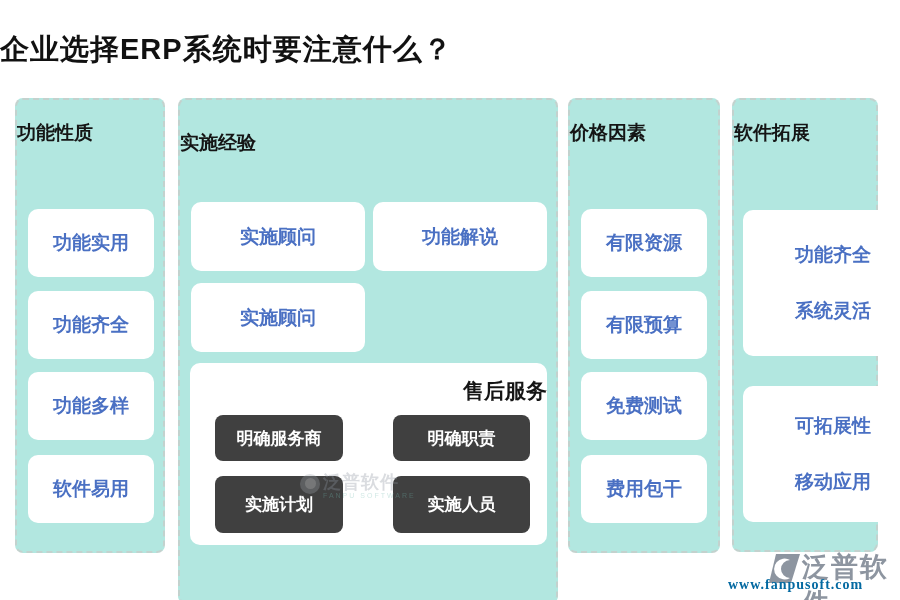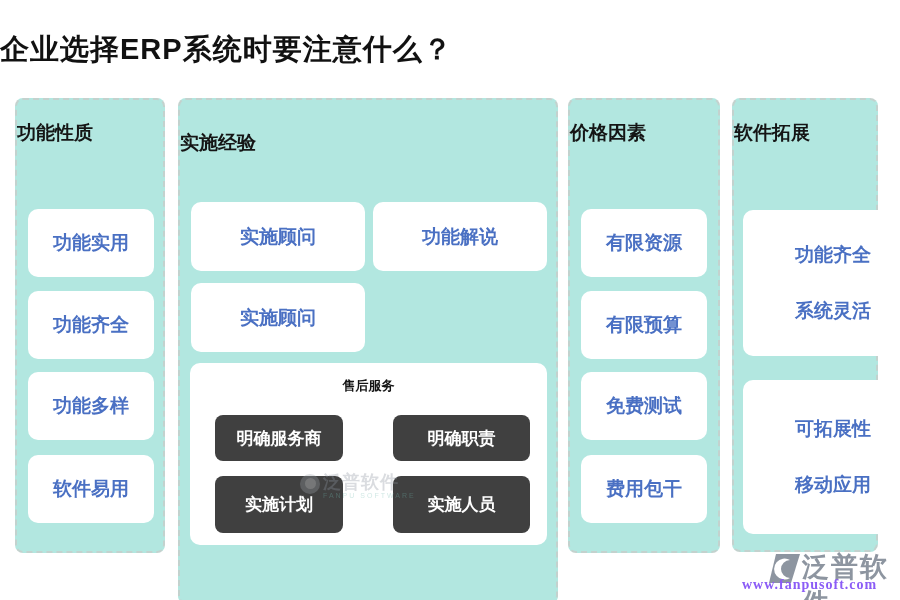--- a/index.html
+++ b/index.html
@@ -28,49 +28,49 @@
   .ct1{top:109px;} .ct2{top:191px;} .ct3{top:272px;} .ct4{top:355px;}
 
   
   .col2 .card{width:174px;height:69px;}
   .c2l{left:11px;} .c2r{left:193px;}
   .c2r1{top:102px;} .c2r2{top:183px;}
 
   
   .panel{position:absolute;left:10px;top:263px;width:357px;height:182px;
          background:#ffffff;border-radius:10px;}
-  .panel-header{position:absolute;top:14px;left:0;right:0;text-align:center;
-                font-size:13px;font-weight:800;color:#151515;}
+  .panel-header{position:absolute;top:14px;left:0;right:0;text-align:right;
+                font-size:21px;font-weight:800;color:#151515;}
   .gbtn{position:absolute;background:#404040;color:#ffffff;border-radius:8px;
         font-weight:700;font-size:17px;display:flex;align-items:center;justify-content:center;
         z-index:2;}
   .gb-l{left:25px;width:128px;} .gb-r{left:203px;width:137px;}
   .gb-t1{top:52px;height:46px;} .gb-t2{top:113px;height:57px;}
 
   
   .col4 .card{left:9px;width:124px;flex-direction:column;row-gap:30px;padding-left:28px;}
-  .c4a{top:110px;height:146px;} .c4b{top:280px;height:154px;}
+  .c4a{top:110px;height:146px;} .c4b{top:286px;height:136px;}
 
   
   .watermark{position:absolute;left:300px;top:472px;display:flex;align-items:flex-start;
              opacity:.32;z-index:3;pointer-events:none;}
   .wm-circle{width:20px;height:20px;border-radius:50%;background:#9aa0a8;margin:2px 3px 0 0;
              position:relative;}
   .wm-circle::after{content:"";position:absolute;left:5px;top:4px;width:11px;height:11px;
              border-radius:50%;background:#e9ecee;}
   .wm-text{display:flex;flex-direction:column;}
   .wm-brand{font-size:18px;font-weight:800;color:#8d95a0;line-height:20px;letter-spacing:1px;}
   .wm-caption{font-size:7px;color:#6fb8ad;letter-spacing:2px;}
 
   
   .brand-icon{position:absolute;left:769px;top:553px;width:32px;height:31px;}
   .brand-name{position:absolute;left:802px;top:549px;font-size:27px;font-weight:800;
               color:#8d95a0;letter-spacing:2px;}
   .brand-url{position:absolute;left:728px;top:577px;font-size:14px;font-weight:700;
-             color:#8b5cf6;font-family:"Liberation Serif","DejaVu Serif",serif;letter-spacing:1px;margin-left:14px;}
+             color:#0369a1;font-family:"Liberation Serif","DejaVu Serif",serif;letter-spacing:1px;}
 </style>
 </head>
 <body>
 
 <div class="stage">
 
   <h1 class="title">企业选择ERP系统时要注意什么？</h1>
 
   <section class="col col1">
     <div class="col-header">功能性质</div>

